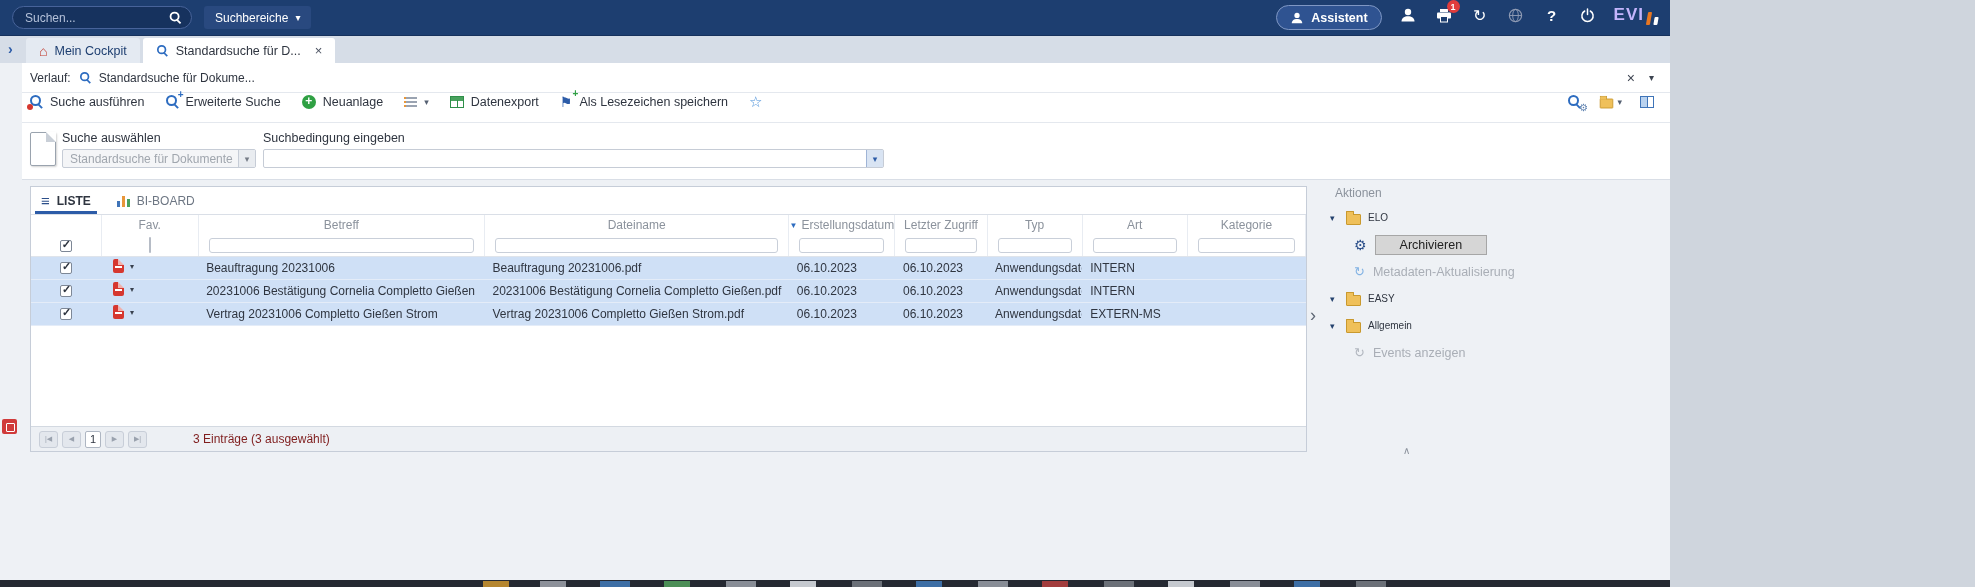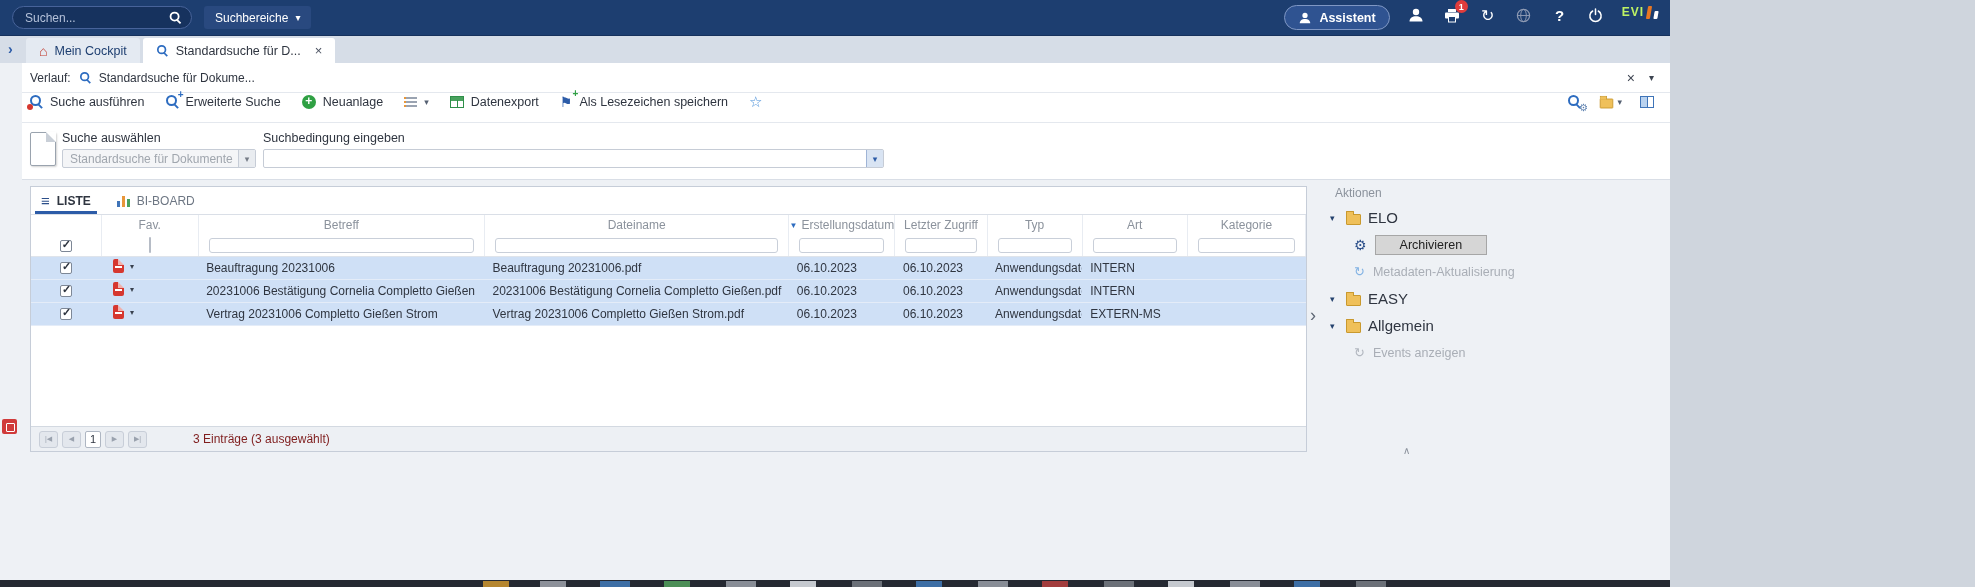--- a/index.html
+++ b/index.html
@@ -28,22 +28,22 @@
   .assistent { display:flex; align-items:center; gap:7px; background:#2f5391;
                border:1px solid #7f97c4; border-radius:13px; height:25px; padding:0 13px;
                color:#fff; font-weight:bold; font-size:12.5px; }
   .tb-ico { position:relative; display:inline-flex; align-items:center; justify-content:center;
             width:20px; height:20px; color:#fff; }
   .tb-ico.help { font-size:15px; font-weight:bold; }
   .tb-ico.refresh { font-size:16px; }
   .badge { position:absolute; top:-5px; right:-6px; min-width:13px; height:13px; padding:0 3px;
            background:#e03c3c; border-radius:7px; color:#fff; font-size:9px; font-weight:bold;
            display:flex; align-items:center; justify-content:center; }
-  .brand { display:flex; align-items:flex-end; gap:3px; color:#bef264; font-weight:bold;
-           font-size:12px; letter-spacing:1px; }
+  .brand { display:flex; align-items:flex-end; gap:3px; color:#c4b5fd; font-weight:bold;
+           font-size:17px; letter-spacing:1px; }
   .brand i { display:inline-block; border-radius:1px; }
   .brand .bm1 { width:4px; height:13px; background:#e87722; transform:skewX(-10deg); }
   .brand .bm2 { width:4px; height:8px;  background:#ffffff; transform:skewX(-10deg); }
 
   
   .mag { position:relative; display:inline-block; width:13px; height:13px; color:#2d6cc0; }
   .mag::before { content:""; position:absolute; left:0; top:0; width:7px; height:7px;
                  border:2px solid currentColor; border-radius:50%; }
   .mag::after { content:""; position:absolute; left:9px; top:8px; width:2px; height:6px;
                 background:currentColor; transform:rotate(-45deg); }
@@ -182,21 +182,21 @@
 
   
   .panel-chevron { position:absolute; left:1310px; top:305px; color:#5e6774; font-size:18px; }
   .aktionen { position:absolute; left:1322px; top:180px; width:653px; height:400px; }
   .akt-title { position:absolute; left:13px; top:6px; color:#8b929c; }
   .akt-tree { position:absolute; left:8px; top:24px; width:240px; }
   .akt-group { height:27px; display:flex; align-items:center; gap:7px; }
   .akt-child { height:27px; display:flex; align-items:center; gap:8px; padding-left:24px;
                font-size:12.5px; }
   .akt-child.disabled { color:#a9aeb6; }
-  .akt-glabel { font-size:15px; }
+  .akt-glabel { font-size:10px; }
   .tree-caret { color:#24426e; font-size:9px; width:9px; }
   .folder { position:relative; display:inline-block; width:15px; height:11px; background:#efc05a;
             border:1px solid #c9992e; border-radius:1px; margin-top:3px; }
   .folder::before { content:""; position:absolute; left:-1px; top:-4px; width:6px; height:3px;
                     background:#efc05a; border:1px solid #c9992e; border-bottom:none;
                     border-radius:1px 1px 0 0; }
   .folder.sm { transform:scale(.9); }
   .gear { color:#2c4f8a; font-size:14px; line-height:1; }
   .refr { color:#85b4e4; font-size:13px; line-height:1; }
   .refr.gray { color:#b3b8c0; }

